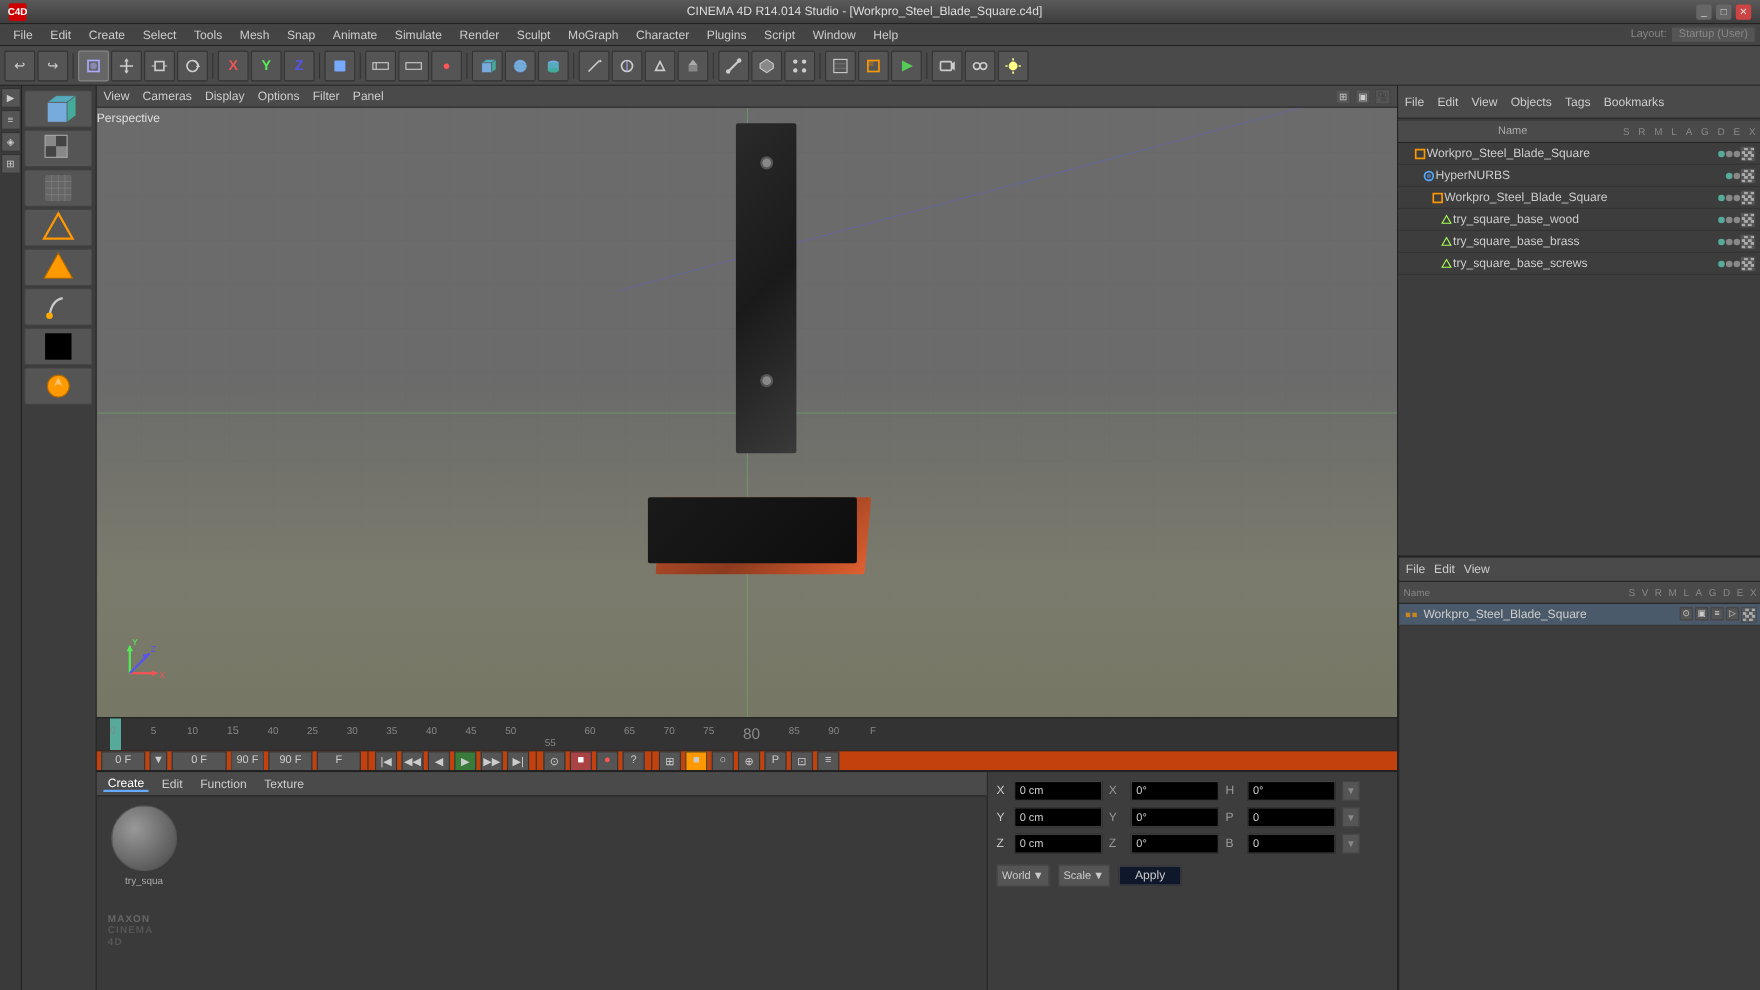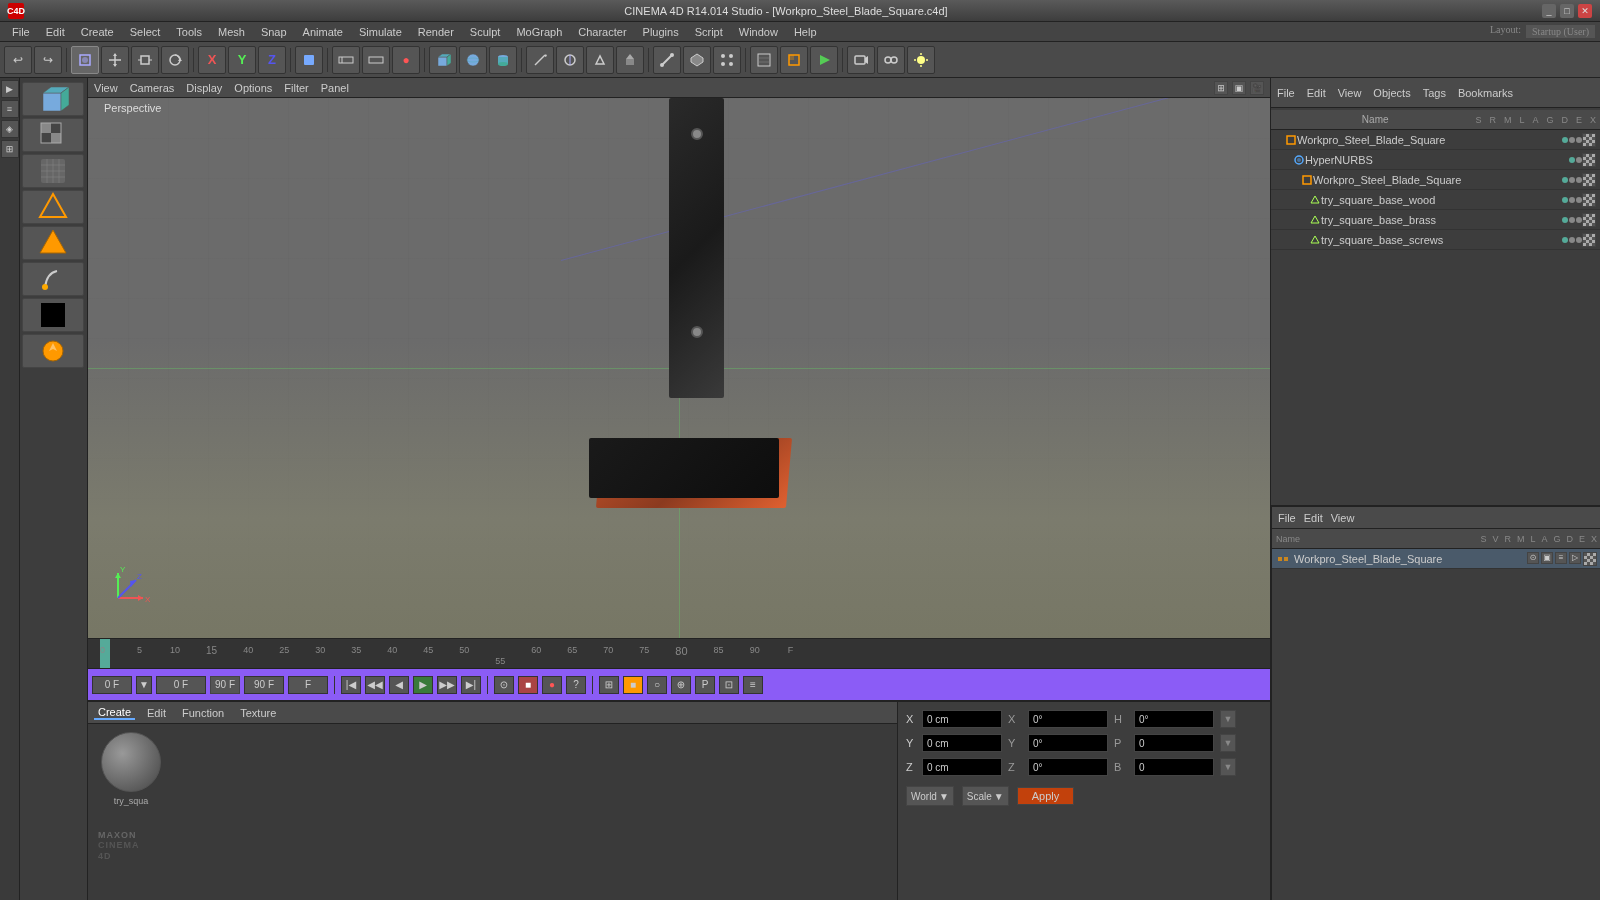--- a/index.html
+++ b/index.html
@@ -72,21 +72,21 @@
     }
     #viewport-topbar {
       height: 20px; background: #4a4a4a; display: flex; align-items: center;
       padding: 0 6px; gap: 12px; border-bottom: 1px solid #222;
     }
     .vt-item { font-size: 11px; color: #ccc; cursor: pointer; }
     #viewport {
       flex: 1; background: #6b6b6b; position: relative; overflow: hidden;
     }
     #viewport-label {
-      position: absolute; top: 4px; left: 16px; color: #ddd; font-size: 11px;
+      position: absolute; top: 4px; left: 0; color: #ddd; font-size: 11px;
     }
     .vp-icon { width: 14px; height: 14px; background: #555; border: 1px solid #444; cursor: pointer; display: flex; align-items: center; justify-content: center; font-size: 9px; }
     .grid-bg {
       width: 100%; height: 100%;
       background: #6b6b6b;
       background-image:
         linear-gradient(rgba(100,100,100,0.3) 1px, transparent 1px),
         linear-gradient(90deg, rgba(100,100,100,0.3) 1px, transparent 1px);
       background-size: 40px 40px;
       position: absolute;
@@ -166,21 +166,21 @@
     #axes {
       position: absolute;
       bottom: 30px;
       left: 20px;
       width: 50px;
       height: 50px;
     }
 
     
     #playback-row {
-      height: 32px; background: #8b5cf6; border-top: 1px solid #222;
+      height: 18px; background: #c2410c; border-top: 1px solid #222;
       display: flex; align-items: center; gap: 4px; padding: 0 4px;
     }
     .pb-field {
       width: 40px; height: 18px; background: #555; border: 1px solid #333;
       color: #ccc; font-size: 10px; text-align: center; display: flex; align-items: center; justify-content: center;
     }
     .pb-btn {
       width: 20px; height: 18px; background: #555; border: 1px solid #333;
       display: flex; align-items: center; justify-content: center;
       cursor: pointer; font-size: 10px; color: #ccc;
@@ -266,21 +266,21 @@
       color: #ccc; font-size: 10px; padding: 0 4px; display: flex; align-items: center;
     }
     .coord-letter { font-size: 11px; color: #999; width: 14px; }
     .coord-extra { width: 16px; height: 18px; background: #555; border: 1px solid #444; display: flex; align-items: center; justify-content: center; font-size: 9px; color: #888; cursor: pointer; }
     .coord-bottom-row { display: flex; align-items: center; gap: 8px; margin-top: 4px; }
     .coord-select {
       height: 20px; background: #555; border: 1px solid #444; color: #ccc;
       font-size: 10px; padding: 0 4px; display: flex; align-items: center; gap: 2px;
     }
     .apply-btn {
-      padding: 2px 14px; background: #c2410c; border: 1px solid #444; color: #ccc;
+      padding: 2px 14px; background: #0f172a; border: 1px solid #444; color: #ccc;
       font-size: 11px; cursor: pointer;
     }
 
     
     #obj-panel {
       width: 330px; background: #3d3d3d; border-left: 1px solid #222;
       display: flex; flex-direction: column;
     }
     #obj-toolbar {
       height: 22px; background: #4a4a4a; display: flex; align-items: center;
@@ -359,21 +359,21 @@
   <span class="menu-item">Animate</span>
   <span class="menu-item">Simulate</span>
   <span class="menu-item">Render</span>
   <span class="menu-item">Sculpt</span>
   <span class="menu-item">MoGraph</span>
   <span class="menu-item">Character</span>
   <span class="menu-item">Plugins</span>
   <span class="menu-item">Script</span>
   <span class="menu-item">Window</span>
   <span class="menu-item">Help</span>
-  <span style="margin-left:auto; font-size:10px; color:#888; display:flex; gap:4px;font-family:Liberation Serif, serif;">
+  <span style="margin-left:auto; font-size:10px; color:#888; display:flex; align-items:center; gap:4px;">
     <span>Layout:</span>
     <span style="background:#555; padding:1px 6px; border:1px solid #444; cursor:pointer;">Startup (User)</span>
   </span>
 </div>
 
 <div id="toolbar">
 
   <div class="tb-btn" title="Undo">↩</div>
   <div class="tb-btn" title="Redo">↪</div>
   <div class="tb-sep"></div>
@@ -683,21 +683,21 @@
         <span style="font-size:9px; color:#888; margin-left:26px;">30</span>
         <span style="font-size:9px; color:#888; margin-left:26px;">35</span>
         <span style="font-size:9px; color:#888; margin-left:26px;">40</span>
         <span style="font-size:9px; color:#888; margin-left:26px;">45</span>
         <span style="font-size:9px; color:#888; margin-left:26px;">50</span>
         <span style="font-size:9px; color:#888; margin-left:26px;margin-top:11px;">55</span>
         <span style="font-size:9px; color:#888; margin-left:26px;">60</span>
         <span style="font-size:9px; color:#888; margin-left:26px;">65</span>
         <span style="font-size:9px; color:#888; margin-left:26px;">70</span>
         <span style="font-size:9px; color:#888; margin-left:26px;">75</span>
-        <span style="font-size:11px; color:#888; margin-left:26px;">80</span>
+        <span style="font-size:14px; color:#888; margin-left:26px;">80</span>
         <span style="font-size:9px; color:#888; margin-left:26px;">85</span>
         <span style="font-size:9px; color:#888; margin-left:26px;">90</span>
         <span style="font-size:9px; color:#888; margin-left:28px;">F</span>
       </div>
     </div>
 
     <div id="playback-row">
 
       <div class="pb-field">
         <span>0 F</span>

